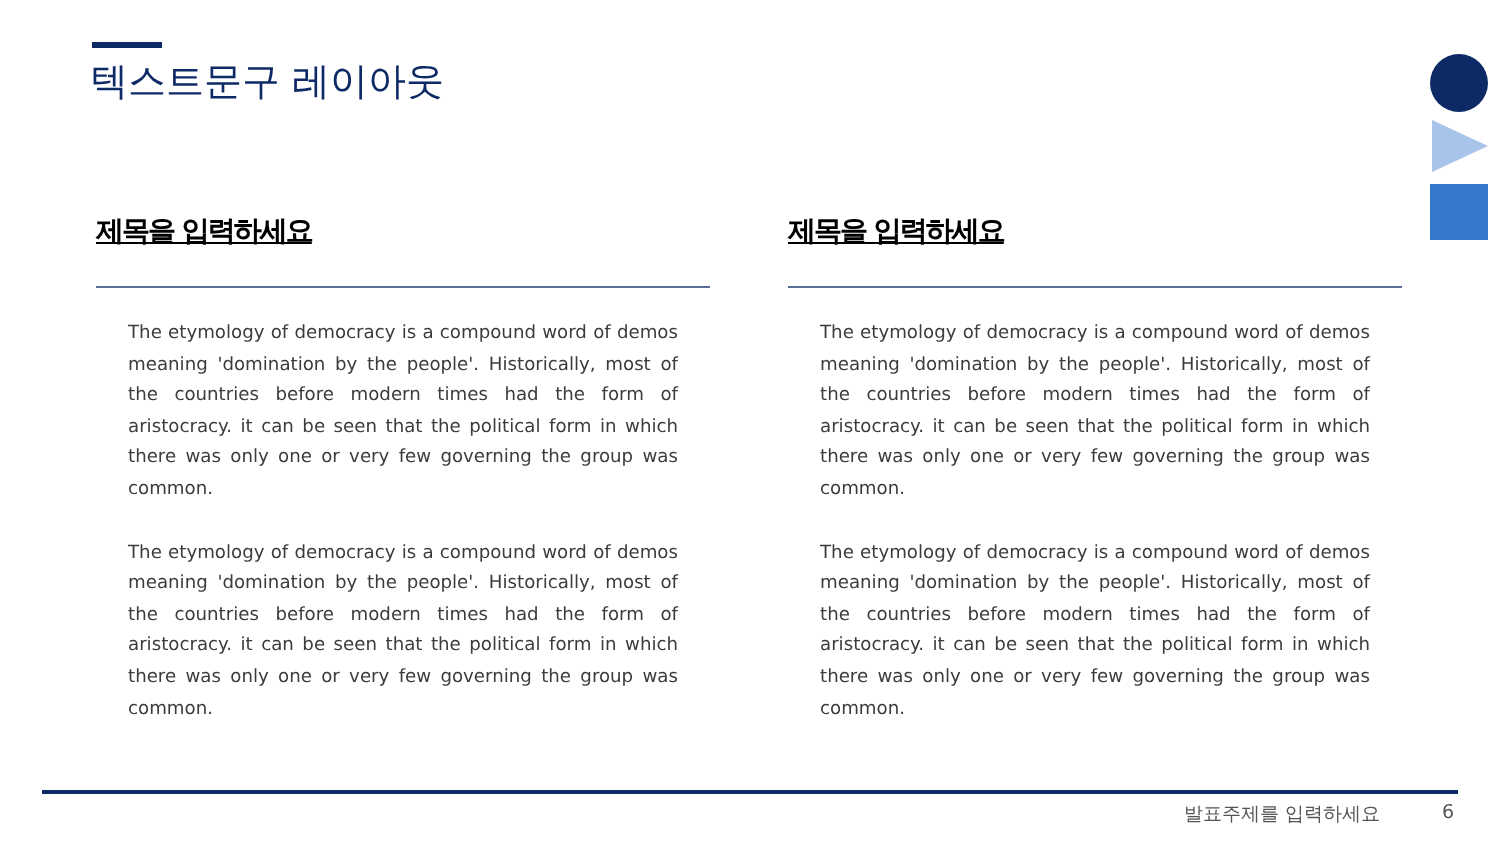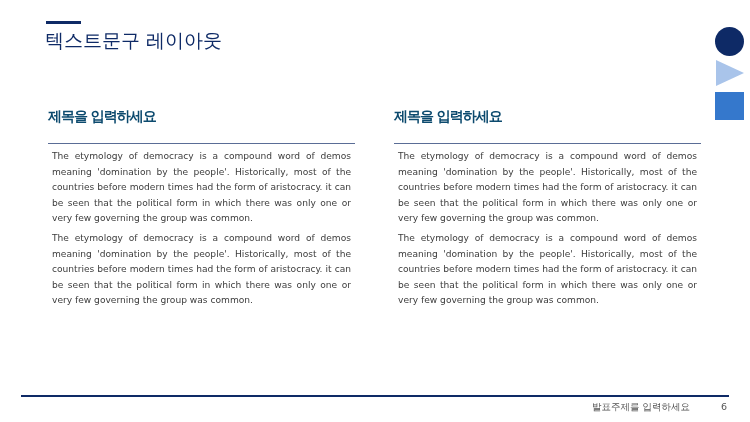--- a/index.html
+++ b/index.html
@@ -7,24 +7,24 @@
          font-family:"DejaVu Sans","Liberation Sans",sans-serif; }
   .top-accent { position:absolute; left:46px; top:21px; width:35px; height:3px; background:#0e2a66; }
   .page-title { position:absolute; left:45px; top:28px; font-size:19px; font-weight:normal; color:#0e2a66; letter-spacing:0px; white-space:nowrap; }
   .deco-circle { position:absolute; left:715px; top:27px; width:29px; height:29px; border-radius:50%; background:#0e2a66; }
   .deco-triangle { position:absolute; left:716px; top:60px; width:0; height:0;
          border-top:13px solid transparent; border-bottom:13px solid transparent; border-left:28px solid #a9c4ea; }
   .deco-square { position:absolute; left:715px; top:92px; width:29px; height:28px; background:#3578cc; }
   .col { position:absolute; top:105px; width:307px; }
   .col.left { left:48px; }
   .col.right { left:394px; }
-  .col-heading { font-size:14px; font-weight:bold; color:#0c4a6e; letter-spacing:-1px; height:22px; line-height:22px; white-space:nowrap; }
+  .col-heading { font-size:14px; font-weight:bold; color:#000000; letter-spacing:-1px; height:22px; line-height:22px; white-space:nowrap;text-decoration:underline; }
   .col-rule { margin-top:16px; height:1px; background:#5a6d96; width:307px; }
   .col-body { margin-top:5px; font-size:9.1px; line-height:15.6px; color:#3c3c3c; text-align:justify; text-align-last:left; }
-  .col-body p { margin:4px; }
+  .col-body p { margin:16px; }
   .bottom-rule { position:absolute; left:21px; top:395px; width:708px; height:2px; background:#0e2a66; }
   .footer-text { position:absolute; left:592px; top:401px; font-size:9.5px; color:#555555; white-space:nowrap; }
   .page-num { position:absolute; left:721px; top:401px; font-size:9.5px; color:#555555; }
 </style>
 </head>
 <body>
 
 <div class="top-accent"></div>
 <div class="page-title">텍스트문구 레이아웃</div>
 

